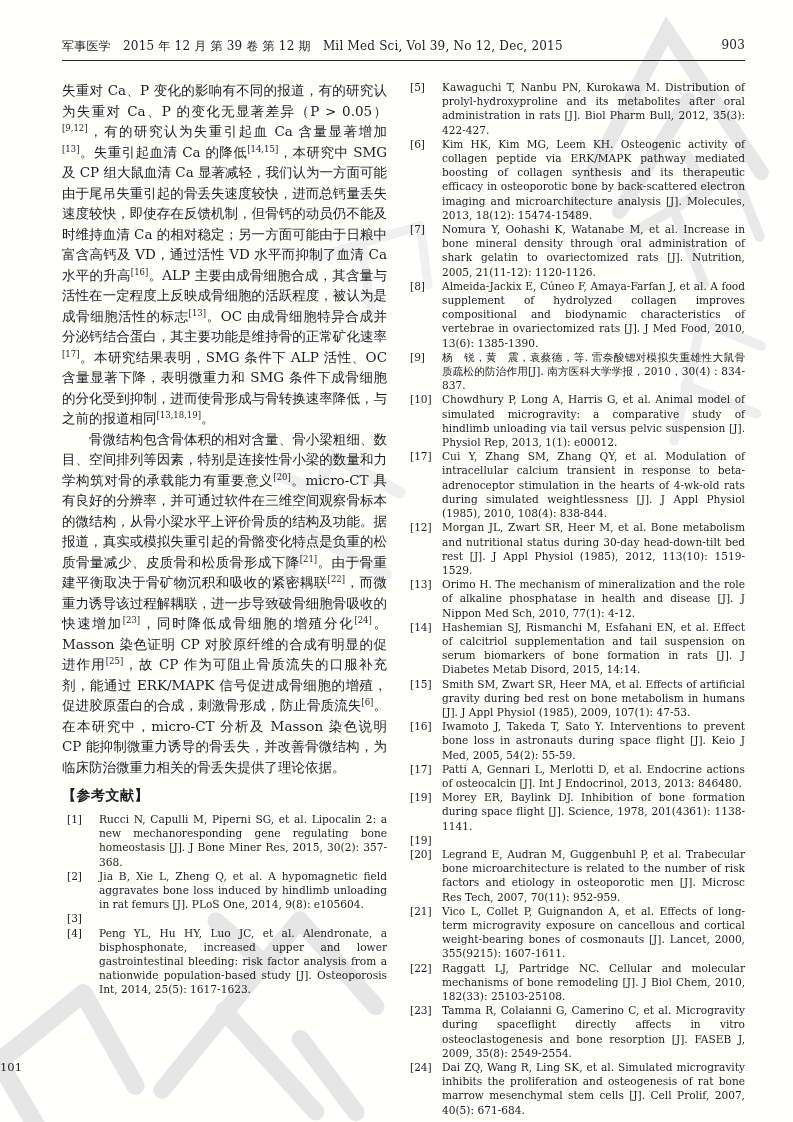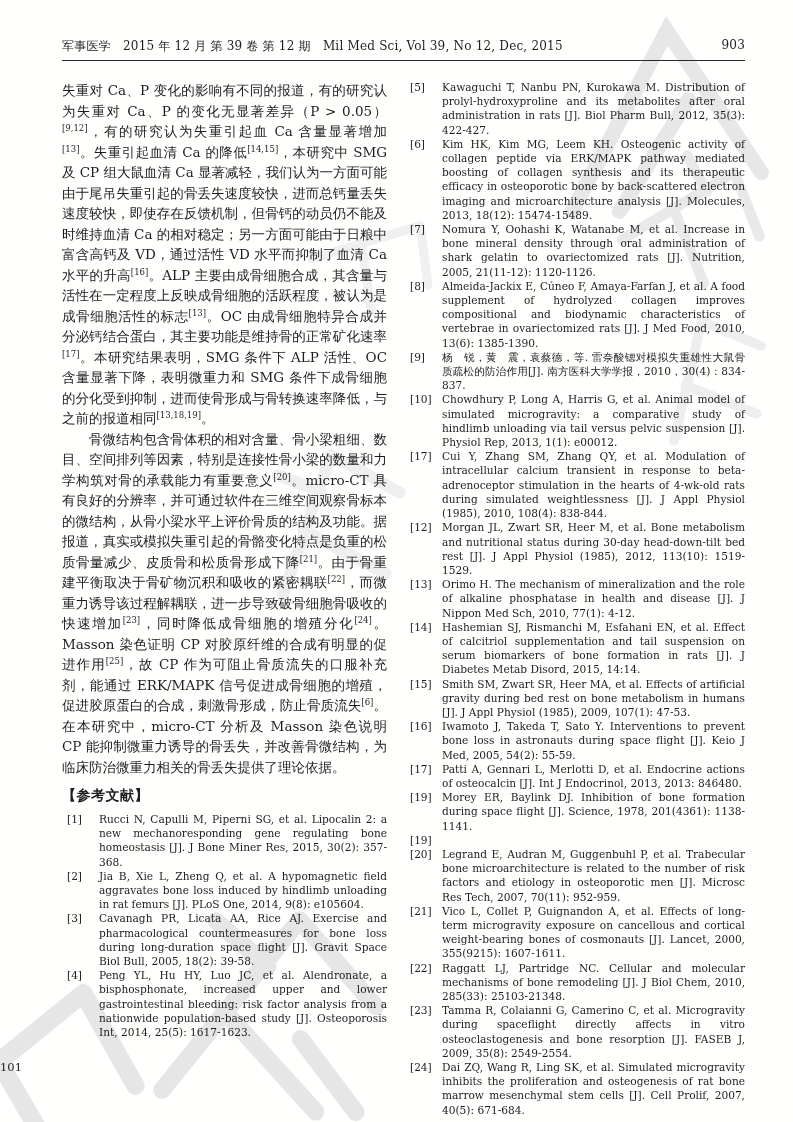--- a/index.html
+++ b/index.html
@@ -67,21 +67,20 @@
             <div class="ref">
               <span class="ref-no">[1]</span>
               <span class="ref-text">Rucci N, Capulli M, Piperni SG, et al. Lipocalin 2: a new mechanoresponding gene regulating bone homeostasis [J]. J Bone Miner Res, 2015, 30(2): 357-368.</span>
             </div>
             <div class="ref">
               <span class="ref-no">[2]</span>
               <span class="ref-text">Jia B, Xie L, Zheng Q, et al. A hypomagnetic field aggravates bone loss induced by hindlimb unloading in rat femurs [J]. PLoS One, 2014, 9(8): e105604.</span>
             </div>
             <div class="ref">
               <span class="ref-no">[3]</span>
-              <span class="ref-text">Cavanagh PR, Licata AA, Rice AJ. Exercise and pharmacological countermeasures for bone loss during long-duration space flight [J]. Gravit Space Biol Bull, 2005, 18(2): 39-58.</span>
             </div>
             <div class="ref">
               <span class="ref-no">[4]</span>
               <span class="ref-text">Peng YL, Hu HY, Luo JC, et al. Alendronate, a bisphosphonate, increased upper and lower gastrointestinal bleeding: risk factor analysis from a nationwide population-based study [J]. Osteoporosis Int, 2014, 25(5): 1617-1623.</span>
             </div>
           </div>
       </div>
       <div class="col-r">
         <div>
             <div class="ref">
@@ -146,21 +145,21 @@
             <div class="ref">
               <span class="ref-no">[20]</span>
               <span class="ref-text">Legrand E, Audran M, Guggenbuhl P, et al. Trabecular bone microarchitecture is related to the number of risk factors and etiology in osteoporotic men [J]. Microsc Res Tech, 2007, 70(11): 952-959.</span>
             </div>
             <div class="ref">
               <span class="ref-no">[21]</span>
               <span class="ref-text">Vico L, Collet P, Guignandon A, et al. Effects of long-term microgravity exposure on cancellous and cortical weight-bearing bones of cosmonauts [J]. Lancet, 2000, 355(9215): 1607-1611.</span>
             </div>
             <div class="ref">
               <span class="ref-no">[22]</span>
-              <span class="ref-text">Raggatt LJ, Partridge NC. Cellular and molecular mechanisms of bone remodeling [J]. J Biol Chem, 2010, 285(33): 25103-21348.</span>
+              <span class="ref-text">Raggatt LJ, Partridge NC. Cellular and molecular mechanisms of bone remodeling [J]. J Biol Chem, 2010, 182(33): 25103-25108.</span>
             </div>
             <div class="ref">
               <span class="ref-no">[23]</span>
               <span class="ref-text">Tamma R, Colaianni G, Camerino C, et al. Microgravity during spaceflight directly affects in vitro osteoclastogenesis and bone resorption [J]. FASEB J, 2009, 35(8): 2549-2554.</span>
             </div>
             <div class="ref">
               <span class="ref-no">[24]</span>
               <span class="ref-text">Dai ZQ, Wang R, Ling SK, et al. Simulated microgravity inhibits the proliferation and osteogenesis of rat bone marrow mesenchymal stem cells [J]. Cell Prolif, 2007, 40(5): 671-684.</span>
             </div>
           </div>

